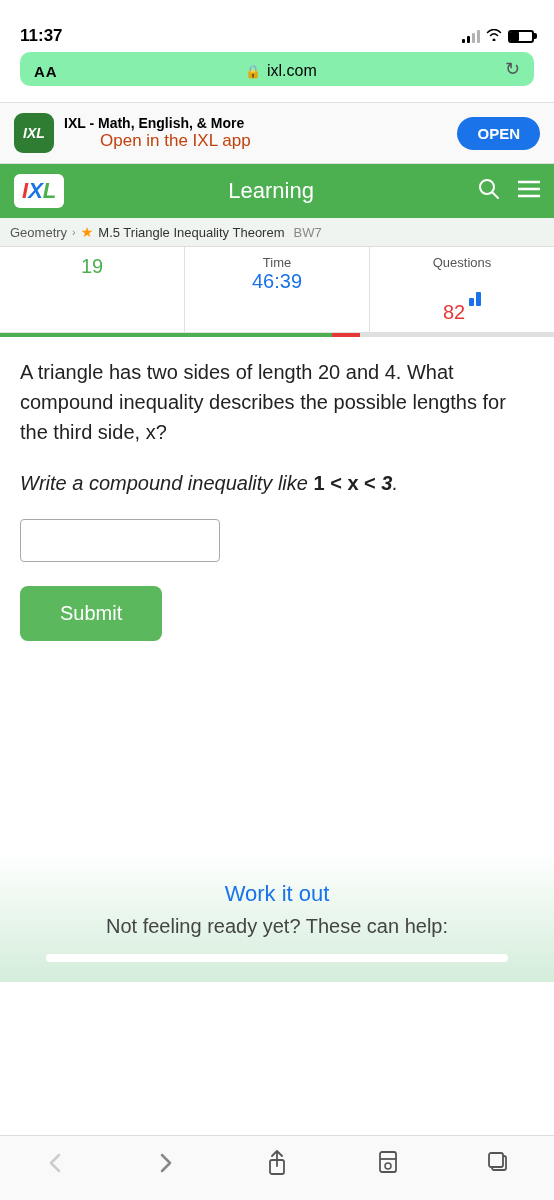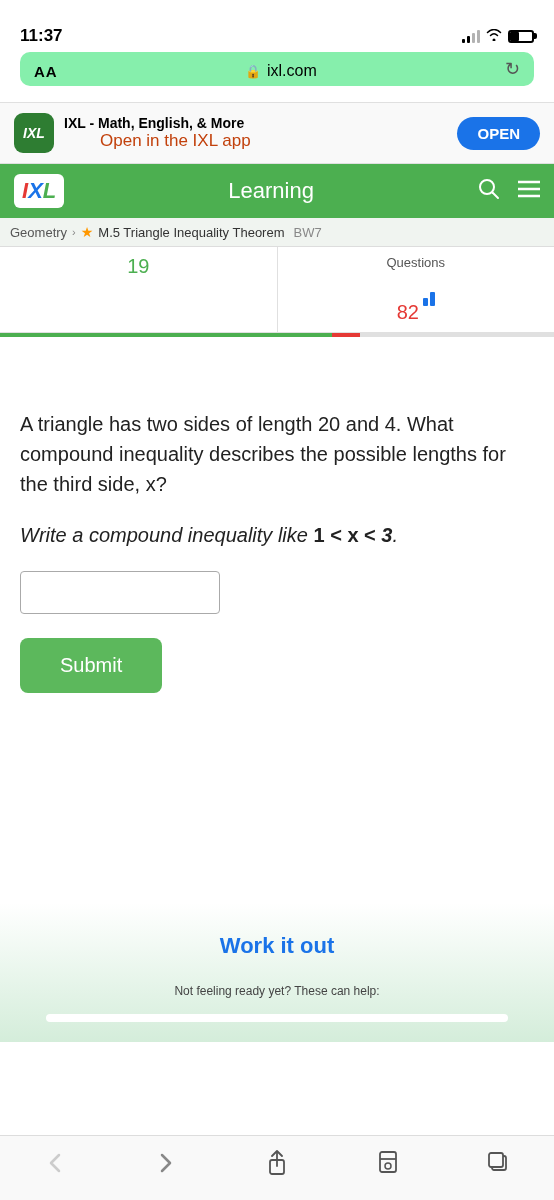--- a/index.html
+++ b/index.html
@@ -289,23 +289,22 @@
       width: 60%;
     }
     .progress-bar-red {
       background: #e53935;
       height: 100%;
       width: 5%;
     }
 
     
     .main-content {
-      padding: 28px 20px 20px 20px;
+      padding: 20px 20px 20px 20px;
       background: #fff;
-      margin-top: 44px;
     }
 
     .question-text {
       font-size: 20px;
       line-height: 1.5;
       color: #222;
       margin-bottom: 20px;
     }
 
     .instruction-text {
@@ -347,25 +346,25 @@
     
     .work-it-out {
       background: linear-gradient(to bottom, #fff 0%, #d4edda 100%);
       padding: 30px 20px 20px 20px;
       text-align: center;
       margin-top: 40px;
     }
     .work-it-out-title {
       font-size: 22px;
       color: #1a73e8;
-      font-weight: 700;
-      margin-bottom: 25px;
+      font-weight: 400;
+      margin-bottom: 8px;
     }
     .work-it-out-subtitle {
-      font-size: 12px;
+      font-size: 20px;
       color: #444;
       margin-bottom: 16px;
     }
     .work-it-out-bar {
       background: #fff;
       height: 8px;
       border-radius: 4px;
       margin: 0 auto;
       width: 90%;
     }
@@ -477,20 +476,24 @@
   <span class="breadcrumb-chevron">›</span>
   <span class="breadcrumb-star">★</span>
   <span class="breadcrumb-current">M.5 Triangle Inequality Theorem</span>
   <span class="breadcrumb-code">BW7</span>
 </div>
 
 <div class="stats-row">
   <div class="stat-cell">
     <div class="stat-value green">19</div>
   </div>
+  <div class="stat-cell">
+    <div class="stat-label">Time</div>
+    <div class="stat-value blue">46:39</div>
+  </div>
   <div class="stat-cell smartscore-cell">
     <div class="stat-label">Questions</div>
     <div class="smartscore-val">
       <span class="stat-value red">82</span>
       <div class="score-bars">
         <div class="score-bar" style="height:8px; background:#1a73e8;"></div>
         <div class="score-bar" style="height:14px; background:#1a73e8;"></div>
       </div>
     </div>
   </div>

